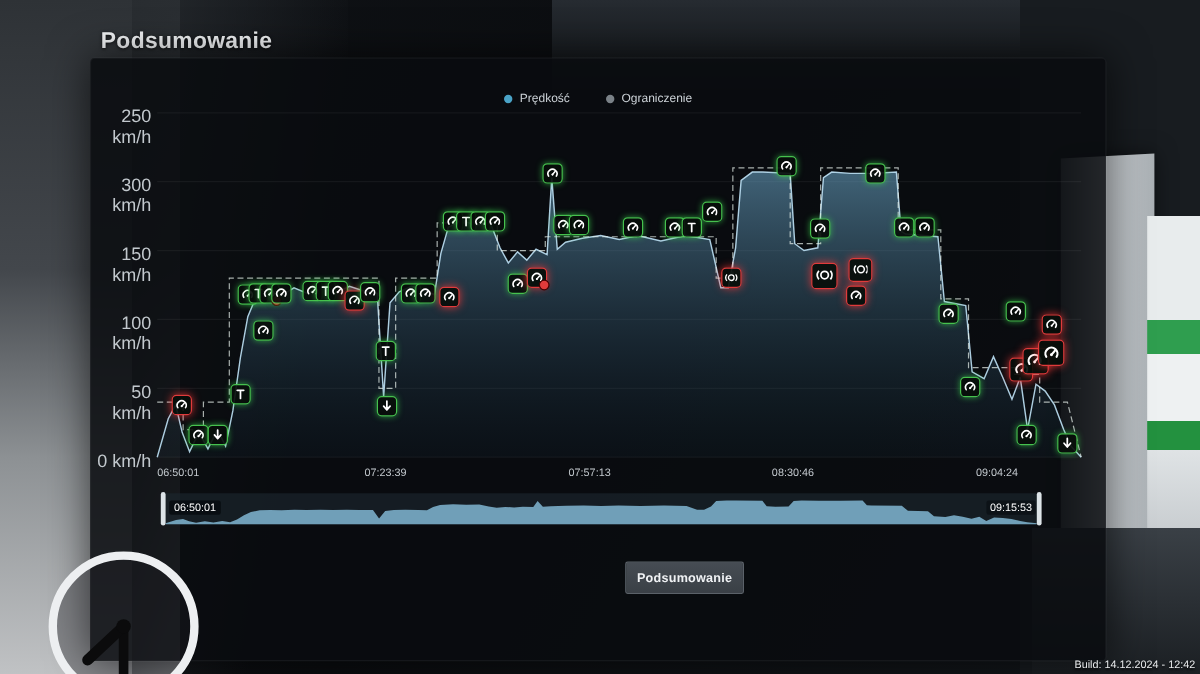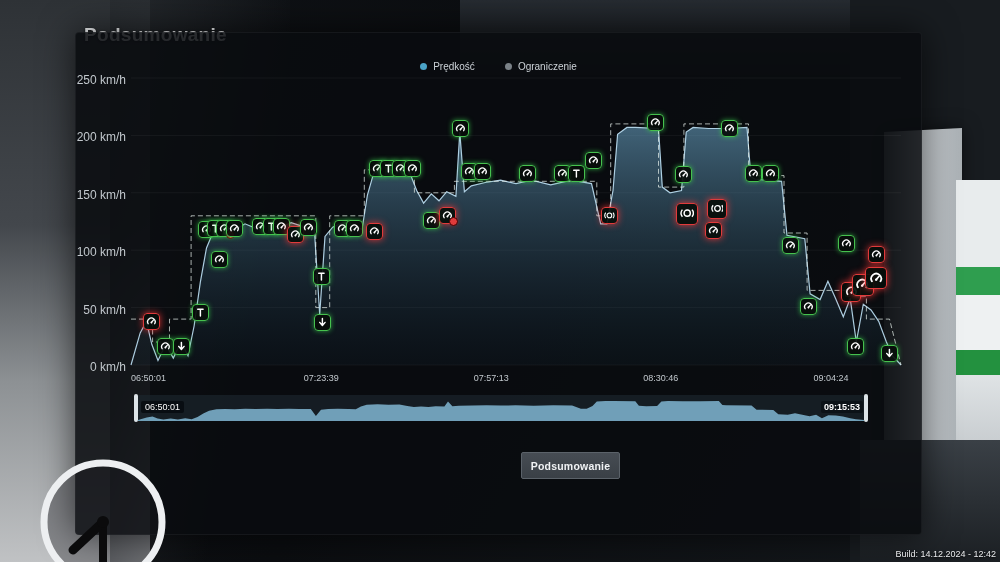--- a/index.html
+++ b/index.html
@@ -22,51 +22,51 @@
     background:linear-gradient(90deg,#5d6467 0%,#ced3d7 45%,#aab0b4 100%);
     box-shadow:0 0 18px rgba(0,0,0,.5);transform:skewY(-3deg);}
   .bg-train-green{left:956px;top:180px;width:44px;height:310px;
     background:linear-gradient(180deg,#e8eced 0%,#e8eced 28%,#2f9e4f 28%,#2f9e4f 37%,#eef1f2 37%,#eef1f2 55%,#23913f 55%,#23913f 63%,#dfe3e5 63%,#b9bec2 100%);}
   .bg-platform{left:860px;top:440px;width:140px;height:122px;
     background:linear-gradient(180deg,#3a4046 0%,#1b1f23 100%);}
   
   .page-title{position:absolute;left:84px;top:24px;font-size:19px;font-weight:700;
     color:#f3f5f7;letter-spacing:.3px;text-shadow:0 1px 3px rgba(0,0,0,.8);}
   
-  .panel{position:absolute;left:75px;top:32px;width:845px;height:501px;
+  .panel{position:absolute;left:75px;top:48px;width:845px;height:501px;
     background:rgba(9,11,15,.87);border-radius:4px;
     box-shadow:0 0 35px rgba(0,0,0,.65);border:1px solid rgba(255,255,255,.05);}
   
   .legend{position:absolute;left:0;right:0;top:28px;display:flex;justify-content:center;
     gap:30px;font-size:10px;color:#ccd2d7;}
   .legend-item{display:flex;align-items:center;gap:6px;cursor:default;}
   .dot{width:7px;height:7px;border-radius:50%;display:inline-block;}
   
   .chart{position:absolute;left:0;top:0;width:845px;height:360px;}
   .chart svg{position:absolute;left:0;top:0;}
-  .ytick{position:absolute;left:0;width:50px;text-align:right;font-size:12px;color:#c2c8cd;}
+  .ytick{position:absolute;left:0;width:50px;text-align:right;font-size:15px;color:#c2c8cd;}
   .xtick{position:absolute;font-size:9px;color:#c2c8cd;white-space:nowrap;}
   .marker{position:absolute;border-radius:4px;background:rgba(8,14,10,.92);
     display:flex;align-items:center;justify-content:center;box-sizing:border-box;}
   .marker svg{position:static;width:72%;height:72%;}
   .marker.green{border:1.5px solid #46c14e;box-shadow:0 0 5px rgba(60,220,80,.65);}
   .marker.red{border:1.5px solid #e03b3b;box-shadow:0 0 7px rgba(255,55,55,.8);}
   .badge{position:absolute;right:-3px;bottom:-3px;width:7px;height:7px;border-radius:50%;
     background:#e03b3b;border:1px solid #400;}
   
   .scrubber{position:absolute;left:60px;top:362px;width:730px;height:26px;
     background:rgba(28,38,46,.65);border-radius:3px;cursor:pointer;}
   .scrubber svg{position:absolute;left:2px;top:0;}
   .handle{position:absolute;top:-1px;width:4px;height:28px;background:#dde4e8;border-radius:2px;}
   .handle.left{left:-2px;}
   .handle.right{right:-2px;}
   .t-start{position:absolute;left:5px;top:6px;font-size:9px;color:#fff;
     background:rgba(5,10,14,.8);padding:1px 4px;border-radius:2px;}
   .t-end{position:absolute;right:3px;top:6px;font-size:9px;color:#fff;
-    background:rgba(5,10,14,.55);padding:1px 3px;border-radius:2px;font-weight:bold;}
+    background:rgba(5,10,14,.55);padding:1px 3px;border-radius:2px;}
   
   .btn{position:absolute;top:419px;height:27px;border-radius:2px;cursor:pointer;
     background:linear-gradient(180deg,#464c53 0%,#3a4046 100%);
     border:1px solid #5b6269;color:#f0f2f4;font-size:10.5px;font-weight:700;
     font-family:"Liberation Sans",sans-serif;letter-spacing:.2px;}
   .btn-summary{left:445px;width:99px;}
   .btn-restart{left:608px;width:111px;}
   .btn-menu{left:723px;width:100px;}
   
   .clock{position:absolute;left:33px;top:452px;width:140px;height:140px;}
@@ -112,21 +112,21 @@
         <line x1="55" y1="102.39999999999998" x2="825" y2="102.39999999999998" stroke="rgba(255,255,255,0.05)" stroke-width="1"></line>
         <line x1="55" y1="159.8" x2="825" y2="159.8" stroke="rgba(255,255,255,0.05)" stroke-width="1"></line>
         <line x1="55" y1="217.2" x2="825" y2="217.2" stroke="rgba(255,255,255,0.05)" stroke-width="1"></line>
         <line x1="55" y1="274.6" x2="825" y2="274.6" stroke="rgba(255,255,255,0.05)" stroke-width="1"></line>
         <line x1="55" y1="332" x2="825" y2="332" stroke="rgba(255,255,255,0.05)" stroke-width="1"></line>
         <path d="M 55.0 332.0 L 55.0 332.0 L 64.2 299.9 L 70.4 288.4 L 75.8 311.3 L 82.0 327.4 L 89.7 311.3 L 97.3 325.1 L 105.1 309.0 L 112.0 322.8 L 118.1 293.0 L 124.3 249.3 L 130.5 214.9 L 138.2 196.5 L 147.4 191.9 L 157.4 197.7 L 169.0 190.8 L 179.7 195.4 L 192.1 189.6 L 202.8 195.4 L 215.2 189.6 L 225.9 193.1 L 238.3 195.4 L 243.7 281.5 L 249.0 203.4 L 256.7 194.2 L 266.8 189.6 L 278.3 193.1 L 286.0 196.5 L 291.4 162.1 L 297.6 140.3 L 309.1 134.5 L 320.6 139.1 L 332.2 135.7 L 340.7 157.5 L 347.6 170.1 L 355.3 160.9 L 363.0 167.8 L 370.7 158.7 L 379.9 163.2 L 383.8 99.0 L 388.4 158.7 L 395.3 152.9 L 409.2 149.5 L 424.6 147.2 L 440.0 150.6 L 455.4 147.2 L 474.7 151.8 L 495.4 147.2 L 515.5 150.6 L 524.7 190.8 L 530.9 190.8 L 537.0 157.5 L 541.6 101.3 L 550.9 94.4 L 559.4 94.4 L 582.5 95.5 L 586.3 154.1 L 594.0 159.8 L 605.5 157.5 L 610.2 99.0 L 617.1 94.4 L 632.5 95.5 L 651.8 95.5 L 671.0 94.4 L 674.9 143.7 L 678.7 146.0 L 705.6 148.3 L 711.0 202.3 L 728.8 205.7 L 734.1 260.8 L 744.1 266.6 L 751.9 248.2 L 759.6 265.4 L 767.3 283.8 L 774.2 265.4 L 780.3 309.0 L 787.3 271.2 L 795.0 276.9 L 802.7 288.4 L 810.4 309.0 L 816.5 322.8 L 825.0 332.0 L 825.0 332.0 Z" fill="url(#ag)"></path>
         <path d="M 55.0 332.0 L 64.2 299.9 L 70.4 288.4 L 75.8 311.3 L 82.0 327.4 L 89.7 311.3 L 97.3 325.1 L 105.1 309.0 L 112.0 322.8 L 118.1 293.0 L 124.3 249.3 L 130.5 214.9 L 138.2 196.5 L 147.4 191.9 L 157.4 197.7 L 169.0 190.8 L 179.7 195.4 L 192.1 189.6 L 202.8 195.4 L 215.2 189.6 L 225.9 193.1 L 238.3 195.4 L 243.7 281.5 L 249.0 203.4 L 256.7 194.2 L 266.8 189.6 L 278.3 193.1 L 286.0 196.5 L 291.4 162.1 L 297.6 140.3 L 309.1 134.5 L 320.6 139.1 L 332.2 135.7 L 340.7 157.5 L 347.6 170.1 L 355.3 160.9 L 363.0 167.8 L 370.7 158.7 L 379.9 163.2 L 383.8 99.0 L 388.4 158.7 L 395.3 152.9 L 409.2 149.5 L 424.6 147.2 L 440.0 150.6 L 455.4 147.2 L 474.7 151.8 L 495.4 147.2 L 515.5 150.6 L 524.7 190.8 L 530.9 190.8 L 537.0 157.5 L 541.6 101.3 L 550.9 94.4 L 559.4 94.4 L 582.5 95.5 L 586.3 154.1 L 594.0 159.8 L 605.5 157.5 L 610.2 99.0 L 617.1 94.4 L 632.5 95.5 L 651.8 95.5 L 671.0 94.4 L 674.9 143.7 L 678.7 146.0 L 705.6 148.3 L 711.0 202.3 L 728.8 205.7 L 734.1 260.8 L 744.1 266.6 L 751.9 248.2 L 759.6 265.4 L 767.3 283.8 L 774.2 265.4 L 780.3 309.0 L 787.3 271.2 L 795.0 276.9 L 802.7 288.4 L 810.4 309.0 L 816.5 322.8 L 825.0 332.0" fill="none" stroke="rgba(190,225,245,0.9)" stroke-width="1.2"></path>
         <path d="M 55.0 286.1 L 76.6 286.1 L 76.6 309.0 L 93.5 309.0 L 93.5 286.1 L 115.1 286.1 L 115.1 182.8 L 239.8 182.8 L 239.8 274.6 L 253.7 274.6 L 253.7 182.8 L 288.3 182.8 L 288.3 136.8 L 338.4 136.8 L 338.4 159.8 L 378.4 159.8 L 378.4 148.3 L 520.8 148.3 L 520.8 182.8 L 534.7 182.8 L 534.7 90.9 L 582.5 90.9 L 582.5 154.1 L 607.9 154.1 L 607.9 90.9 L 672.5 90.9 L 672.5 142.6 L 708.0 142.6 L 708.0 200.0 L 731.1 200.0 L 731.1 257.4 L 769.6 257.4 L 769.6 263.1 L 790.4 263.1 L 790.4 286.1 L 813.5 286.1 L 825.0 332.0" fill="none" stroke="rgba(235,245,240,0.7)" stroke-width="1" stroke-dasharray="5 3"></path>
       </svg>
       <div class="ytick" style="top: 40px;">250 km/h</div>
-      <div class="ytick" style="top: 97.4px;">200 km/h</div>
+      <div class="ytick" style="top: 97.4px;">300 km/h</div>
       <div class="ytick" style="top: 154.8px;">150 km/h</div>
       <div class="ytick" style="top: 212.2px;">100 km/h</div>
       <div class="ytick" style="top: 269.6px;">50 km/h</div>
       <div class="ytick" style="top: 327px;">0 km/h</div>
       <div class="xtick" style="left: 55px; top: 340px;">06:50:01</div>
       <div class="xtick" style="left: 245.19px; top: 340px; transform: translateX(-50%);">07:23:39</div>
       <div class="xtick" style="left: 415.36px; top: 340px; transform: translateX(-50%);">07:57:13</div>
       <div class="xtick" style="left: 584.76px; top: 340px; transform: translateX(-50%); text-align: right;">08:30:46</div>
       <div class="xtick" style="left: 754.93px; top: 340px; transform: translateX(-50%);">09:04:24</div>
       <div class="marker red" style="width: 17px; height: 17px; left: 66.5px; top: 279.9px;">

